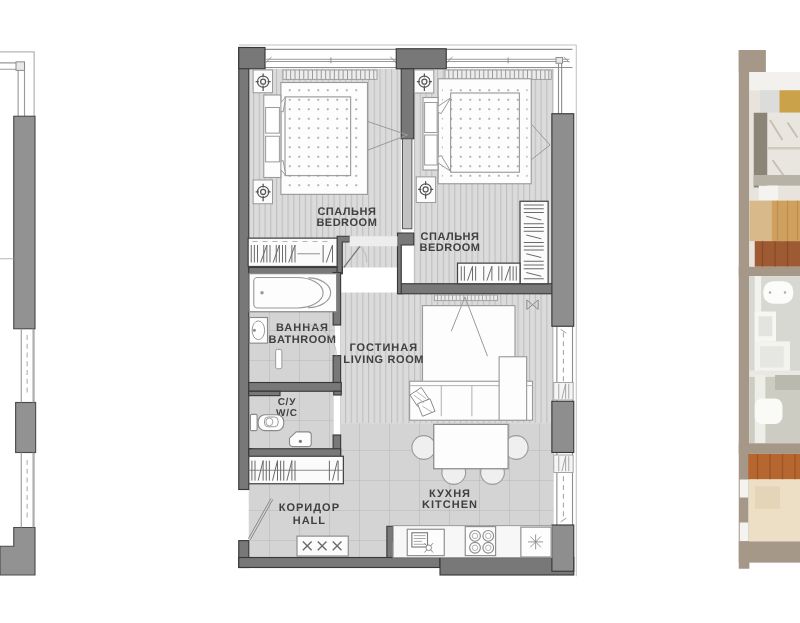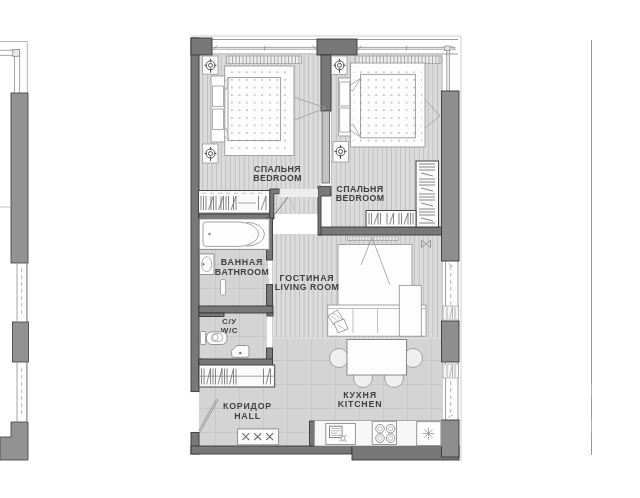--- a/index.html
+++ b/index.html
@@ -1,16 +1,16 @@
 <!DOCTYPE html>
 <html><head>
 <meta charset="utf-8">
 <style>
 html,body{margin:0;padding:0;background:#fff;}
-#wrap{width:592px;height:498px;position:relative;overflow:hidden;}
+#wrap{width:640px;height:498px;position:relative;overflow:hidden;}
 svg{position:absolute;left:0;top:0;}
 text{font-family:"Liberation Sans",sans-serif;fill:#404040;font-weight:bold;}
 </style>
 </head>
 <body>
 <div id="wrap">
 <svg width="640" height="498" viewBox="0 0 640 498">
 <defs>
 <pattern id="stripes" width="4.6" height="8" patternUnits="userSpaceOnUse">
   <rect width="4.6" height="8" fill="#dbdbdb"></rect>

